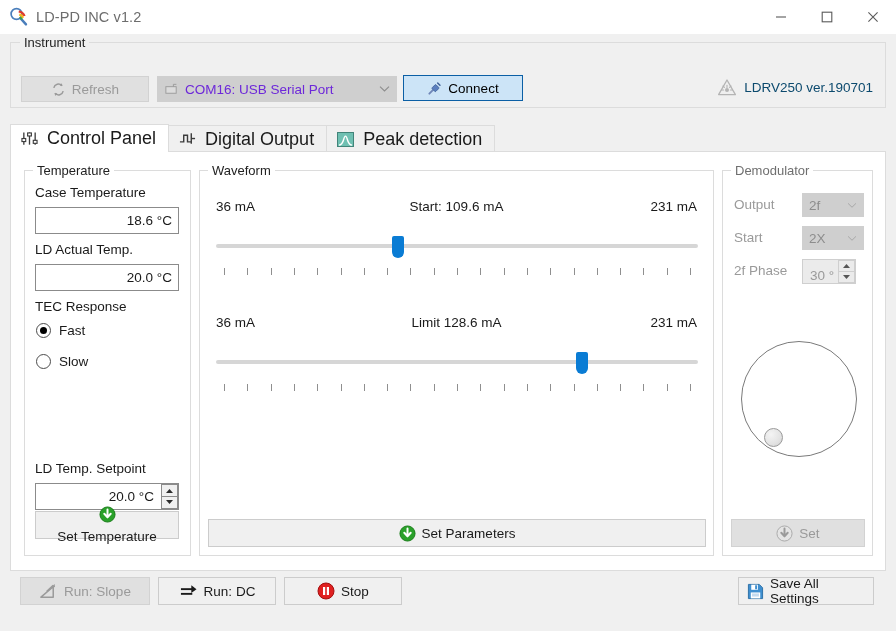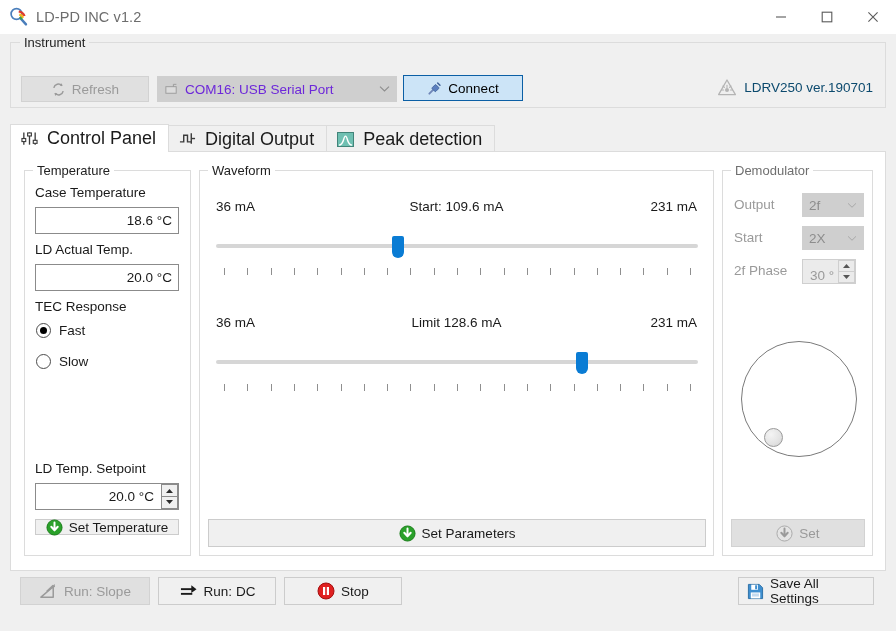--- a/index.html
+++ b/index.html
@@ -330,21 +330,21 @@
               </svg>
           </div>
           <div>
             <svg width="9" height="6" viewBox="0 0 9 6">
                 <path d="M4.5 5 L1 1 H8z" fill="#2b2b2b"></path>
               </svg>
           </div>
         </span>
       </div>
 
-      <div class="btn flat" style="position:absolute; left:10px; top:348px; width:144px; height:16px;">
+      <div class="btn flat" style="position:absolute; left:10px; top:340px; width:144px; height:28px;flex-direction:column;">
         <span class="icon">
           <svg width="17" height="17" viewBox="0 0 18 18">
             <circle cx="9" cy="9" r="8" fill="#2aa12a" stroke="#167a16" stroke-width="1"></circle>
             <path d="M9 3.6 v6.2 M5.6 8.2 L9 12 L12.4 8.2" fill="none" stroke="#fff" stroke-width="2.1" stroke-linecap="round" stroke-linejoin="round"></path>
           </svg>
         </span>
         <span>Set Temperature</span>
       </div>
     </div>
 

